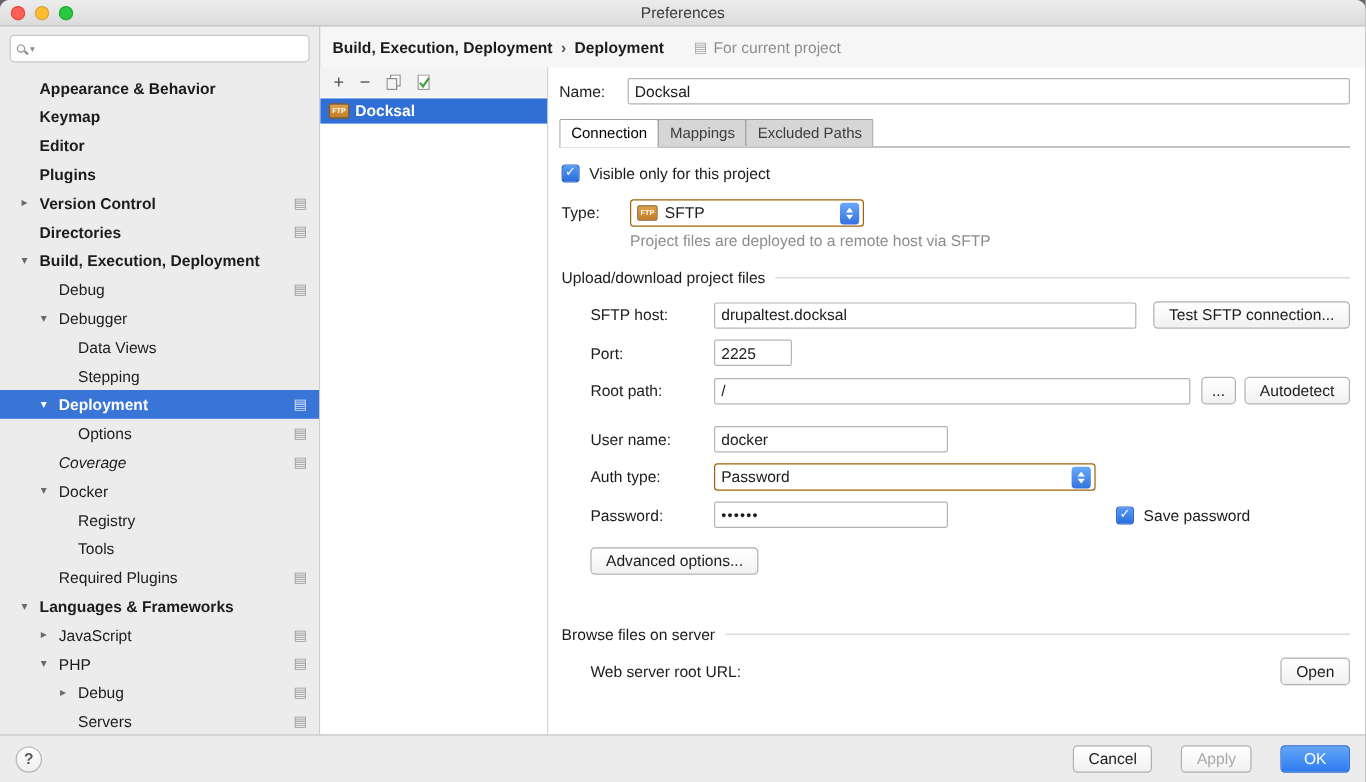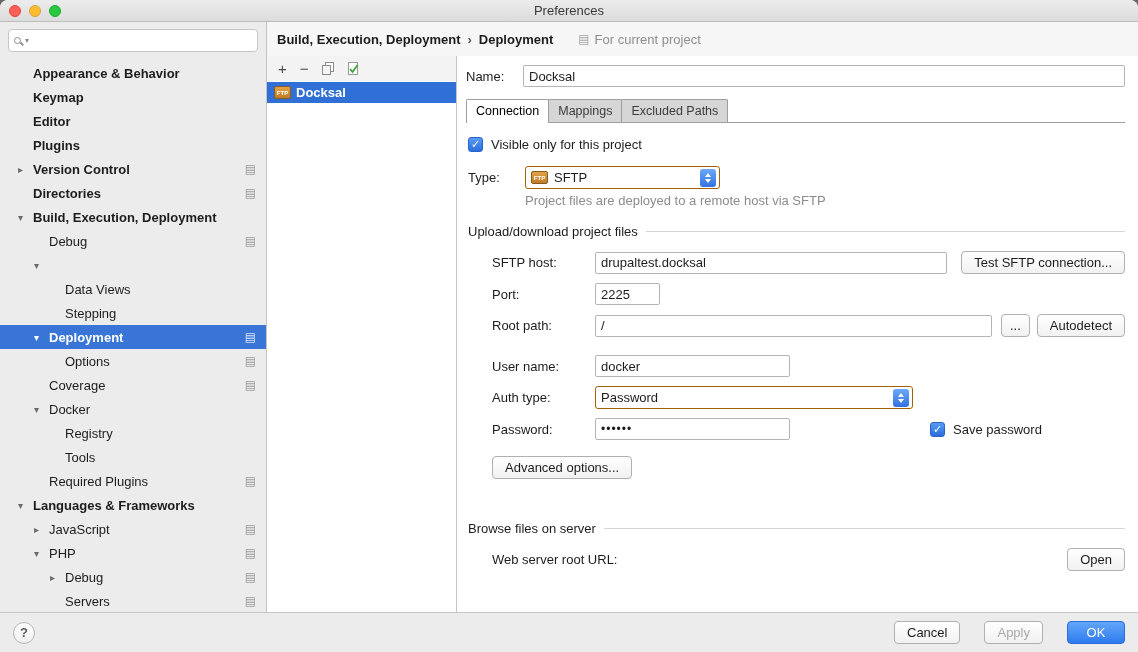--- a/index.html
+++ b/index.html
@@ -150,40 +150,41 @@
             <span class="arrow">▾</span>
             <span class="tree-label">Build, Execution, Deployment</span>
           </div>
           <div class="tree-row" style="padding-left: 34px;">
             <span class="arrow"></span>
             <span class="tree-label">Debug</span>
             <span class="shared-icon">▤</span>
           </div>
           <div class="tree-row" style="padding-left: 34px;">
             <span class="arrow">▾</span>
+            <span class="tree-label">Debugger</span>
           </div>
           <div class="tree-row" style="padding-left: 50px;">
             <span class="arrow"></span>
             <span class="tree-label">Data Views</span>
           </div>
           <div class="tree-row" style="padding-left: 50px;">
             <span class="arrow"></span>
             <span class="tree-label">Stepping</span>
           </div>
           <div class="tree-row selected" style="padding-left: 34px;">
             <span class="arrow">▾</span>
             <span class="tree-label">Deployment</span>
             <span class="shared-icon">▤</span>
           </div>
           <div class="tree-row" style="padding-left: 50px;">
             <span class="arrow"></span>
             <span class="tree-label">Options</span>
             <span class="shared-icon">▤</span>
           </div>
-          <div class="tree-row" style="padding-left: 34px;">
+          <div class="tree-row" style="padding-left: 34px; font-style: italic;">
             <span class="arrow"></span>
             <span class="tree-label">Coverage</span>
             <span class="shared-icon">▤</span>
           </div>
           <div class="tree-row" style="padding-left: 34px;">
             <span class="arrow">▾</span>
             <span class="tree-label">Docker</span>
           </div>
           <div class="tree-row" style="padding-left: 50px;">
             <span class="arrow"></span>

